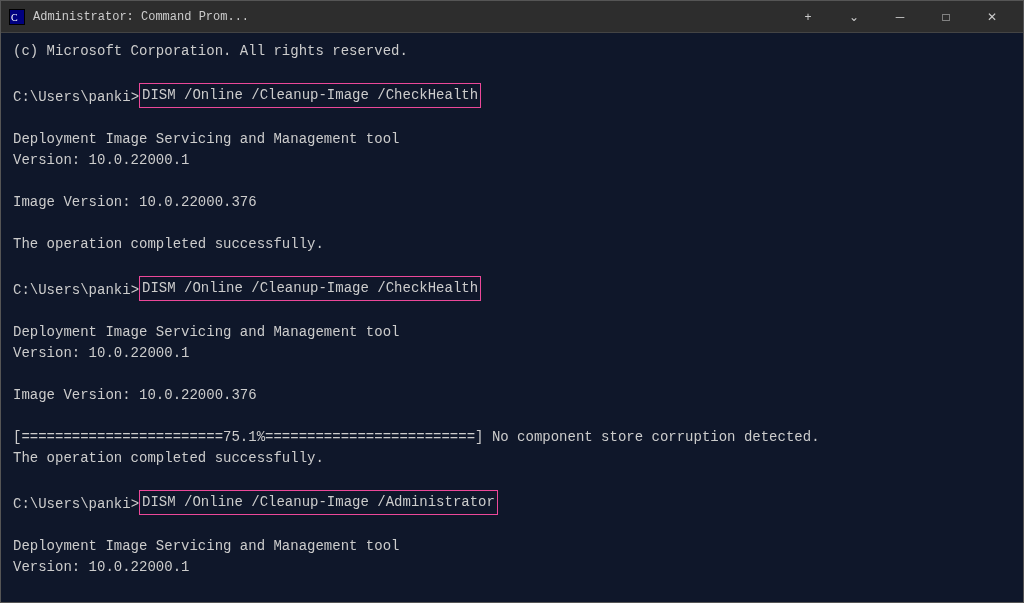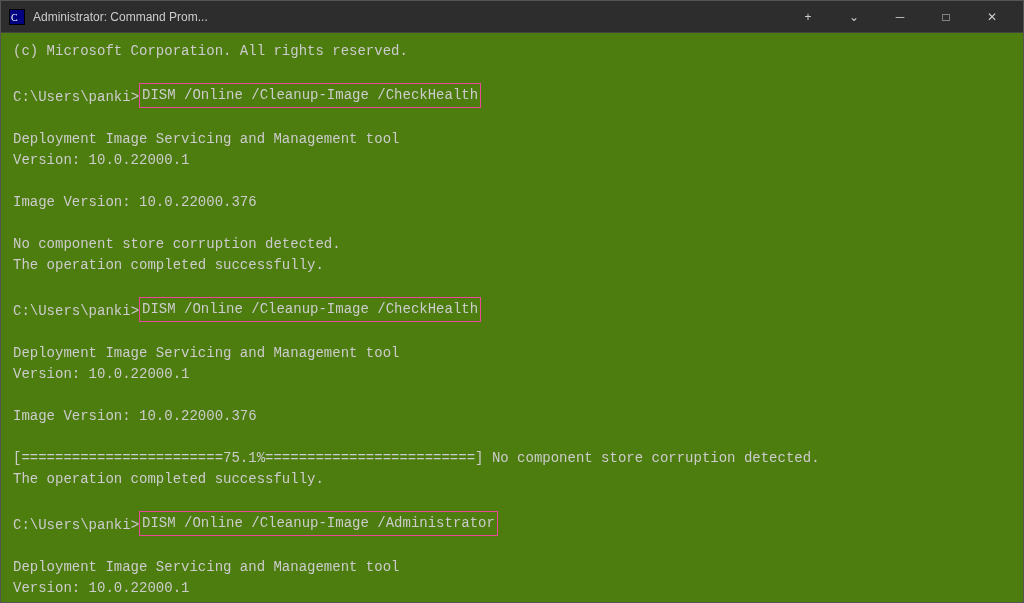--- a/index.html
+++ b/index.html
@@ -47,21 +47,21 @@
 
     .title-bar-icon svg {
       width: 14px;
       height: 14px;
     }
 
     .title-bar-text {
       flex: 1;
       color: #cccccc;
       font-size: 12px;
-      font-family: Liberation Sans, sans-serif;
+      font-family: Liberation Mono, monospace;
     }
 
     .title-bar-controls {
       display: flex;
       gap: 0;
     }
 
     .title-btn {
       width: 46px;
       height: 32px;
@@ -71,21 +71,21 @@
       font-size: 12px;
       cursor: pointer;
       display: flex;
       align-items: center;
       justify-content: center;
       font-family: 'Segoe UI', sans-serif;
     }
 
     .terminal-body {
       flex: 1;
-      background: #4d7c0f;
+      background: #0f172a;
       color: #cccccc;
       font-size: 14px;
       line-height: 1.5;
       padding: 8px 12px;
       overflow: hidden;
       font-family: 'Consolas', 'Courier New', monospace;
     }
 
     .line {
       white-space: pre;
@@ -146,21 +146,20 @@
       <span class="prompt">C:\Users\panki</span>
       <span class="prompt">&gt;</span>
       <span class="cmd-highlight">DISM /Online /Cleanup-Image /CheckHealth</span>
     </div>
     <span class="line empty">&nbsp;</span>
     <span class="line">Deployment Image Servicing and Management tool</span>
     <span class="line">Version: 10.0.22000.1</span>
     <span class="line empty">&nbsp;</span>
     <span class="line">Image Version: 10.0.22000.376</span>
     <span class="line empty">&nbsp;</span>
-    <span class="line">No component store corruption detected.</span>
     <span class="line">The operation completed successfully.</span>
     <span class="line empty">&nbsp;</span>
 
     <div class="cmd-line">
       <span class="prompt">C:\Users\panki</span>
       <span class="prompt">&gt;</span>
       <span class="cmd-highlight">DISM /Online /Cleanup-Image /CheckHealth</span>
     </div>
     <span class="line empty">&nbsp;</span>
     <span class="line">Deployment Image Servicing and Management tool</span>

